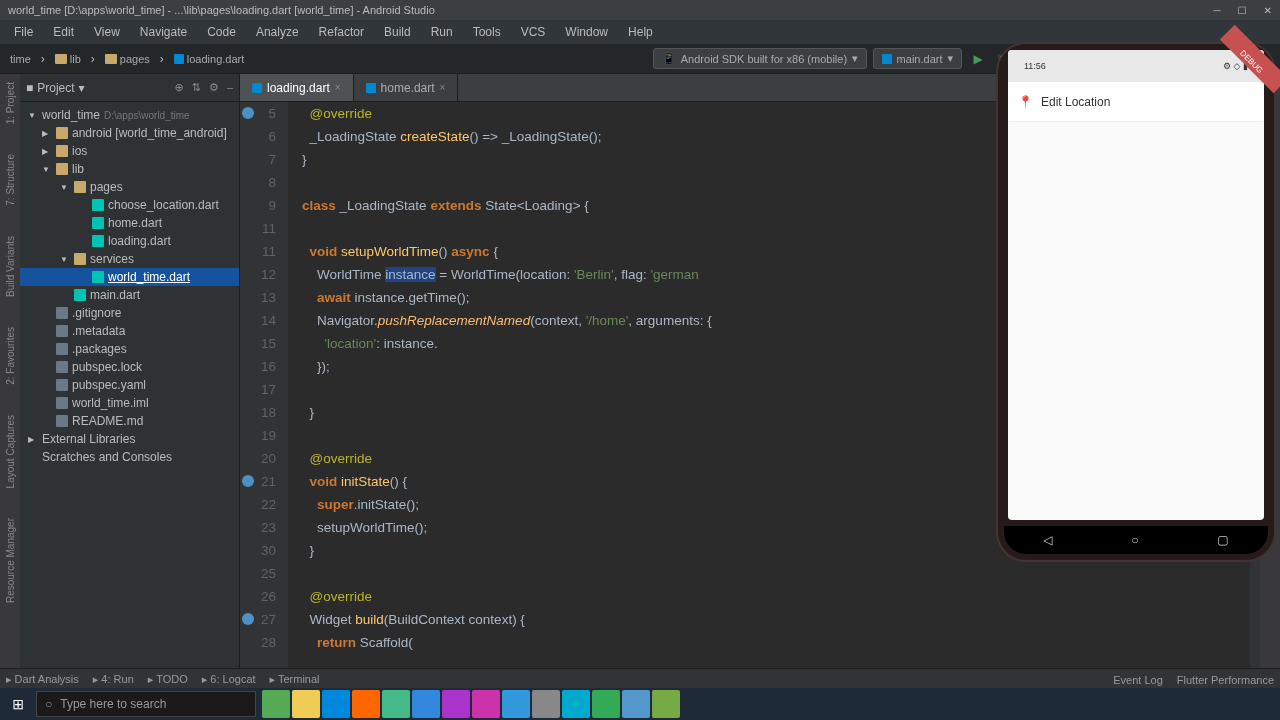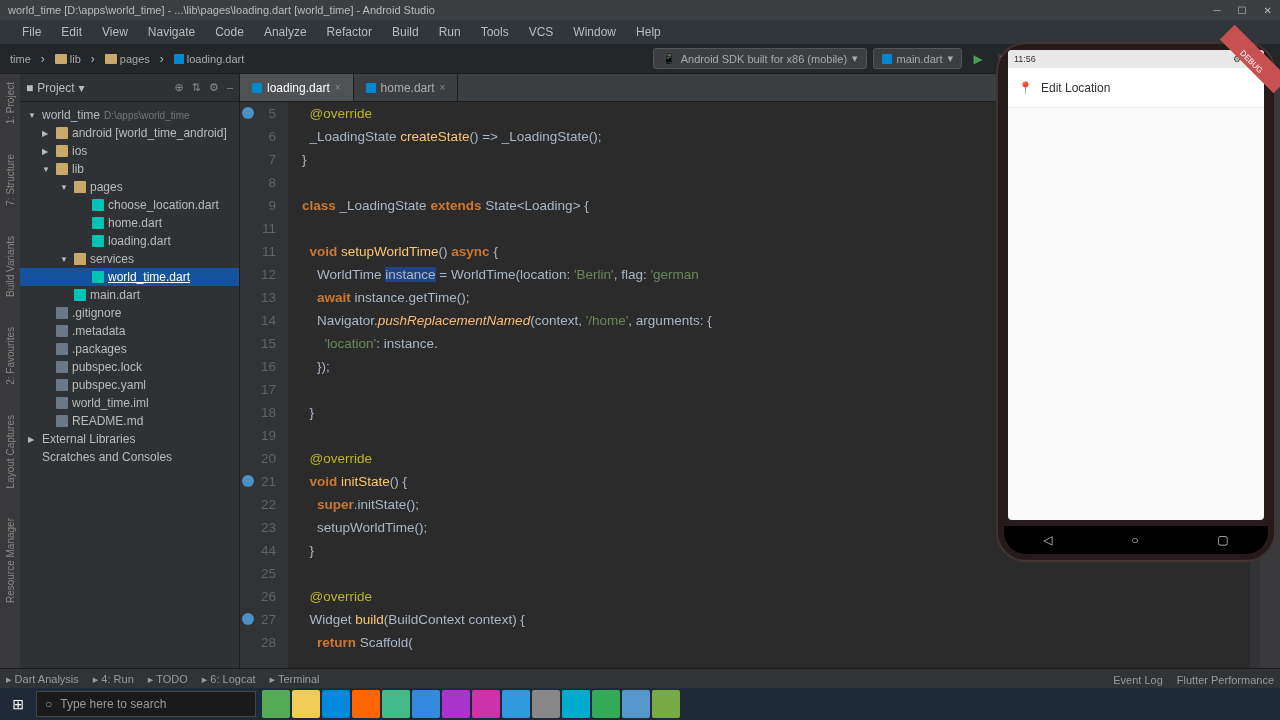--- a/index.html
+++ b/index.html
@@ -1,19 +1,19 @@
 <!DOCTYPE html>
 <html><head>
 <meta charset="utf-8">
 <style>
 * { margin: 0; padding: 0; box-sizing: border-box; font-family: 'Segoe UI', sans-serif; }
 body { background: #0a0e1a; color: #a9b7c6; font-size: 12px; overflow: hidden; width: 1280px; height: 720px; position: relative; }
 .titlebar { height: 20px; background: #3c3f41; color: #bbb; font-size: 11px; padding: 3px 8px; display: flex; justify-content: space-between; align-items: center; }
 .titlebar-controls span { margin-left: 14px; font-size: 10px; cursor: pointer; }
-.menubar { height: 24px; background: #31363a; display: flex; align-items: center; padding: 0 12px; }
+.menubar { height: 24px; background: #31363a; display: flex; align-items: center; padding: 0 4px; }
 .menubar span { padding: 4px 10px; font-size: 12px; color: #bbb; cursor: pointer; }
 .toolbar { height: 30px; background: #242729; border-bottom: 1px solid #1e1e1e; display: flex; align-items: center; padding: 0 6px; gap: 6px; }
 .toolbar .crumb { font-size: 11px; color: #aaa; padding: 2px 4px; display: flex; align-items: center; gap: 3px; }
 .toolbar .folder-icon { display:inline-block; width:12px; height:10px; background:#c9a86b; border-radius:1px; }
 .toolbar .dart-icon { display:inline-block; width:10px; height:10px; background:#0288d1; border-radius:1px; }
 .toolbar .sep { flex: 1; }
 .toolbar .dropdown { background: #3c3f41; border: 1px solid #555; border-radius: 3px; padding: 3px 8px; font-size: 11px; color: #aaa; display: flex; align-items: center; gap: 5px; }
 .toolbar .icon-btn { width: 20px; height: 20px; display: flex; align-items: center; justify-content: center; cursor: pointer; font-size: 12px; }
 .run-icon { color: #499c54; }
 .stop-icon { color: #c75450; }
@@ -61,21 +61,21 @@
 .bottom-tabs span { font-size: 11px; color: #999; display: flex; align-items: center; gap: 4px; cursor: pointer; }
 .status-bar { height: 22px; background: #313335; display: flex; align-items: center; justify-content: space-between; padding: 0 10px; font-size: 11px; color: #999; border-top: 1px solid #1e1e1e; }
 .status-bar .right { display: flex; gap: 14px; }
 .taskbar { height: 32px; background: #1f2a38; display: flex; align-items: center; position: absolute; bottom: 0; left:0; right:0; }
 .taskbar .win { width: 36px; height: 32px; display: flex; align-items: center; justify-content: center; color: #fff; font-size: 14px; }
 .taskbar .search { flex: 0 0 220px; height: 26px; background: #1a1a1a; border: 1px solid #444; display: flex; align-items: center; padding: 0 8px; color: #999; font-size: 12px; gap: 8px; }
 .taskbar .apps { display: flex; gap: 2px; margin-left: 6px; }
 .taskbar .app { width: 28px; height: 28px; display: flex; align-items: center; justify-content: center; font-size: 12px; cursor: pointer; border-radius:2px; }
 .phone { position: absolute; right: 4px; top: 42px; width: 280px; height: 520px; background: #251b1a; border-radius: 30px; border: 2px solid #443333; display: flex; flex-direction: column; padding: 6px 10px 18px; }
 .phone .screen { flex: 1; background: #fafafa; border-radius: 4px; display: flex; flex-direction: column; overflow: hidden; }
-.phone .pstatus { height: 18px; background: #e8e8e8; display: flex; align-items: center; padding: 0 6px; font-size: 9px; color: #333; justify-content: space-between; }
+.phone .pstatus { height: 32px; background: #e8e8e8; display: flex; align-items: center; padding: 0 16px; font-size: 9px; color: #333; justify-content: space-between; }
 .phone .appbar { height: 40px; background: #fff; display: flex; align-items: center; padding: 0 10px; gap: 8px; font-size: 12px; color: #333; border-bottom: 1px solid #eee; }
 .phone .nav { height: 28px; background: #000; display: flex; align-items: center; justify-content: space-around; color: #ccc; font-size: 12px; margin: 6px -4px -12px; border-radius: 0 0 22px 22px; }
 .debug-banner { position:absolute; top:6px; right:6px; background:#c75050; color:#fff; font-size:8px; padding:10px 24px 2px; transform: rotate(45deg) translate(16px,-18px); }
 </style>
 </head>
 <body>
 
 <div class="titlebar">
   <span>world_time [D:\apps\world_time] - ...\lib\pages\loading.dart [world_time] - Android Studio</span>
   <div class="titlebar-controls">
@@ -283,21 +283,21 @@
           <div>14</div>
           <div>15</div>
           <div>16</div>
           <div>17</div>
           <div>18</div>
           <div>19</div>
           <div>20</div>
           <div><span class="gutter-marker"></span>21</div>
           <div>22</div>
           <div>23</div>
-          <div>44</div>
+          <div>30</div>
           <div>25</div>
           <div>26</div>
           <div><span class="gutter-marker"></span>27</div>
           <div>28</div>
         </div>
       <div class="code-col" id="code">
           <pre>  <span class="ann">@override</span></pre>
           <pre>  _LoadingState <span class="fn">createState</span>() =&gt; _LoadingState();</pre>
           <pre><span class="">}</span></pre>
           <pre><span class=""></span></pre>

